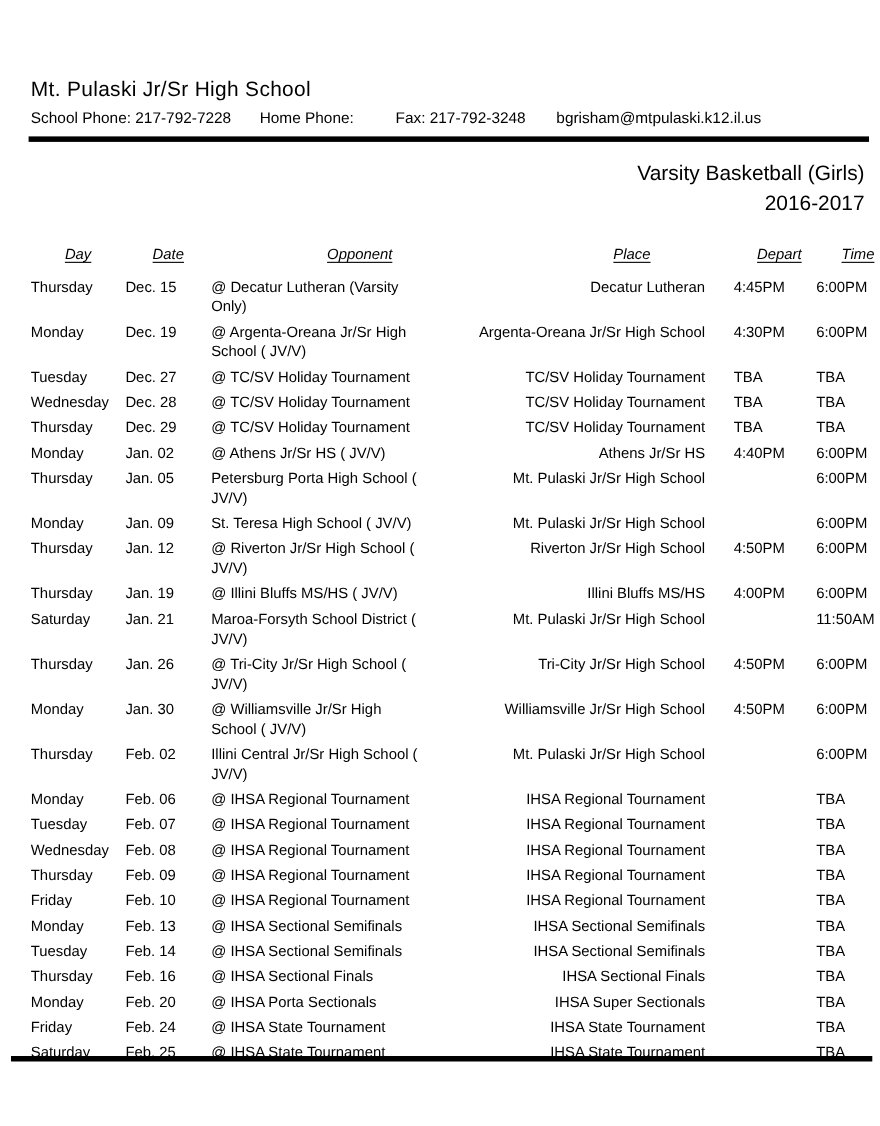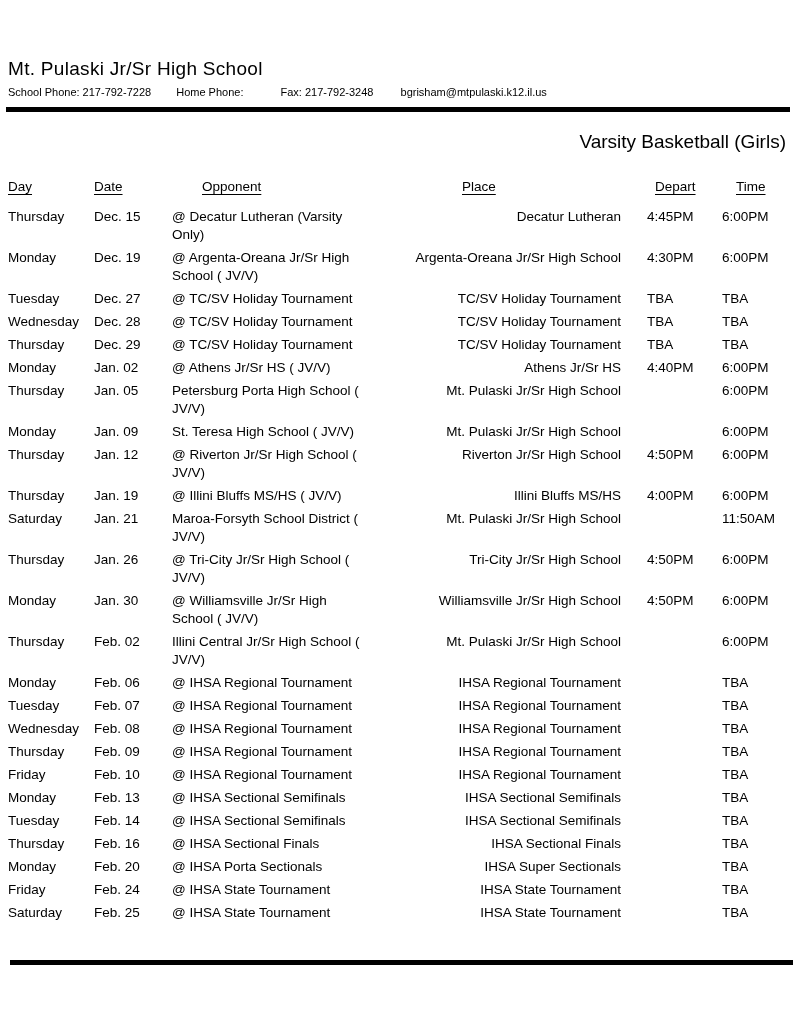--- a/index.html
+++ b/index.html
@@ -4,49 +4,49 @@
 <style>
   * { margin:0; padding:0; box-sizing:border-box; }
   html,body { background:#ffffff; }
   body {
     width:800px; height:1024px;
     font-family:"Liberation Sans", sans-serif;
     color:#000;
     position:relative;
     overflow:hidden;
   }
-  .page { padding:58px 14px 0 8px; }
+  .page { padding:58px 14px 0 28px;margin-top:13px; }
 
   
   .school-name { font-size:19px; font-weight:400; letter-spacing:0.3px; }
   .address-line { font-size:11.5px; margin-top:7px; }
   .address-line .street { margin-right:16px; }
-  .contact-line { font-size:11px; margin-top:6px; }
+  .contact-line { font-size:14px; margin-top:6px; }
   .contact-line span { margin-right:0; }
   .contact-line .c1 { margin-right:22px; }
   .contact-line .c2 { margin-right:34px; }
   .contact-line .c3 { margin-right:24px; }
   .rule-top { height:5px; background:#000; margin-top:9px; margin-left:-2px; margin-right:-4px; }
   .rule-bottom { position:absolute; left:10px; right:7px; top:960px; height:5px; background:#000; }
 
   
   .doc-title { text-align:right; margin-top:16px; font-size:19px; line-height:27px; }
 
   
   table.schedule { border-collapse:collapse; table-layout:fixed; width:776px; margin-top:24px; }
   col.c-day     { width:86px; }
   col.c-date    { width:78px; }
   col.c-opponent{ width:240px; }
   col.c-place   { width:235px; }
   col.c-depart  { width:75px; }
   col.c-time    { width:62px; }
 
   th {
-    font-size:13.5px; font-weight:400; text-align:left;
-    padding:0 0 12px 0; vertical-align:top;
+    font-size:13.5px; font-weight:400; text-align:center;
+    padding:0 0 12px 0; vertical-align:top;font-style:italic;
   }
   th .hd { text-decoration:underline; text-underline-offset:3px; }
   th.h-opponent { padding-left:30px; }
   th.h-place    { padding-left:50px; }
   th.h-depart   { padding-left:8px; }
   th.h-time     { padding-left:14px; }
 
   td {
     font-size:13.5px; line-height:18px; vertical-align:top;
     padding:2px 0 3px 0;
@@ -65,20 +65,21 @@
       <span class="c1">School Phone: 217-792-7228</span>
       <span class="c2">Home Phone:</span>
       <span class="c3">Fax: 217-792-3248</span>
       <span>bgrisham@mtpulaski.k12.il.us</span>
     </div>
     <div class="rule-top"></div>
   </div>
 
   <div class="doc-title">
     <div>Varsity Basketball (Girls)</div>
+    <div>2016-2017</div>
   </div>
 
   <table class="schedule">
     <colgroup>
       <col class="c-day">
         <col class="c-date">
         <col class="c-opponent">
       <col class="c-place">
         <col class="c-depart">
         <col class="c-time">

